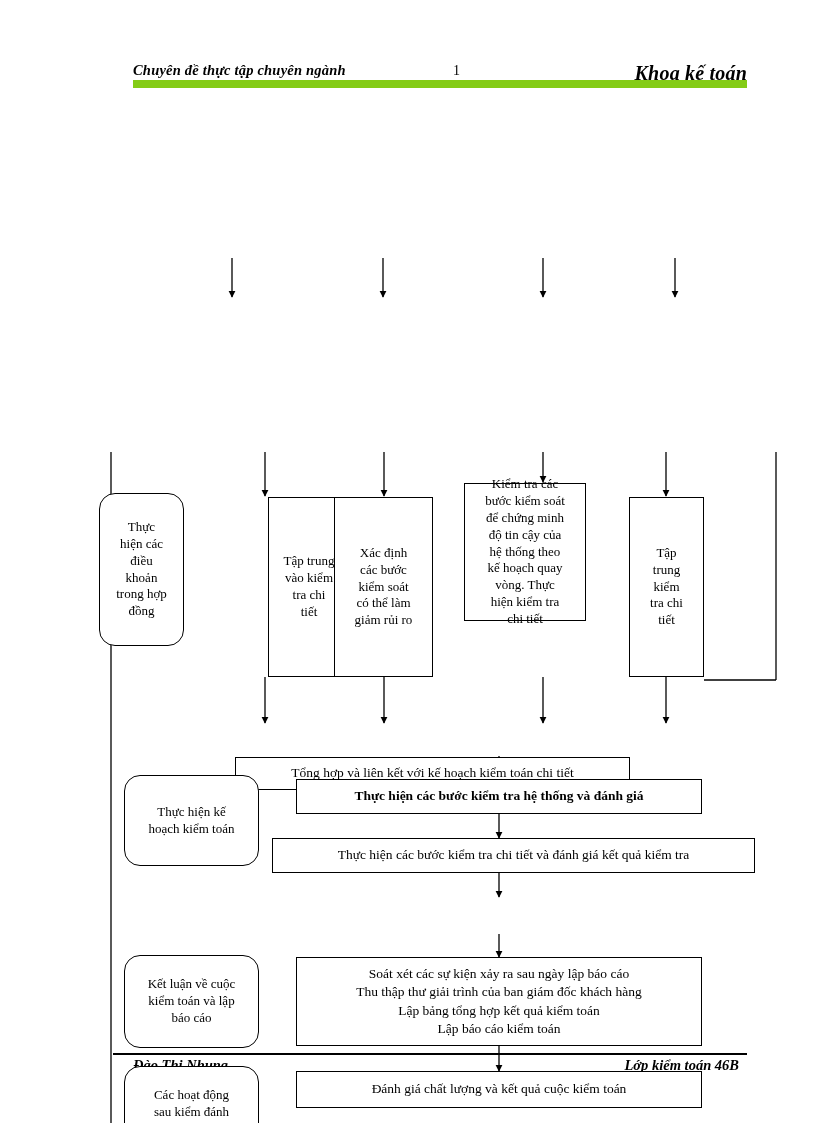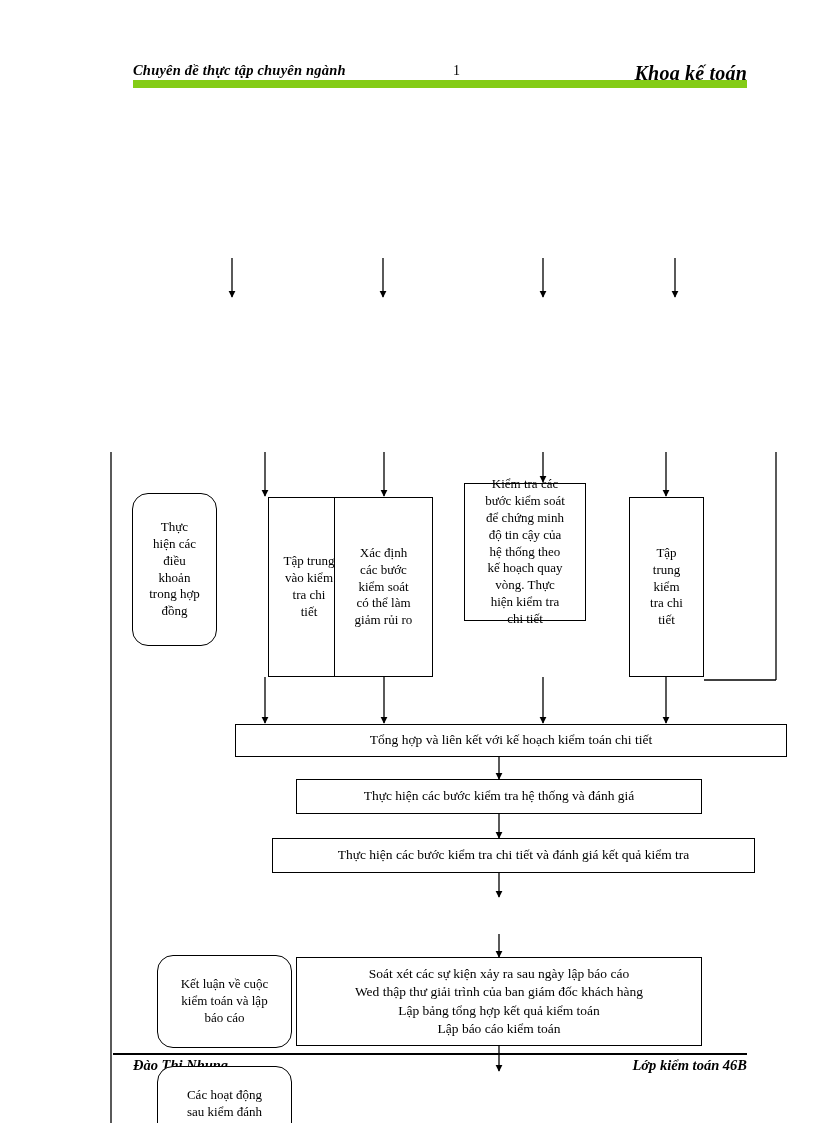--- a/index.html
+++ b/index.html
@@ -50,21 +50,21 @@
     border-top: 2px solid #000;
     padding-left: 48px;
   }
   #page-footer .ftr-left {
     position: absolute; left: 20px; top: 2px;
     font-style: italic; font-weight: bold;
     font-size: 14.5px;
     white-space: nowrap;
   }
   #page-footer .ftr-right {
-    position: absolute; right: 0; top: 2px;
+    position: absolute; right: 8px; top: 2px;
     font-style: italic; font-weight: bold;
     font-size: 14.5px;
     white-space: nowrap;
   }
 
   
   #diagram {
     position: absolute;
     left: 0; top: 0;
     width: 816px; height: 1123px;
@@ -82,21 +82,21 @@
     background: #ffffff;
     display: flex;
     align-items: center;
     justify-content: center;
     text-align: center;
     font-size: 13px;
     line-height: 1.30;
     padding: 2px 4px;
     z-index: 3;
   }
-  .node.rounded { border-radius: 16px; margin-left: 33px; }
+  .node.rounded { border-radius: 16px; }
   .node .txt { width: 100%; white-space: pre-line; }
   .node.col { font-size: 13px; }
   .node.bar { font-size: 13.5px; line-height: 1.35; }
   .node.bar .txt { white-space: pre-line; }
 </style>
 </head>
 <body>
 
 <div id="page-header">
   <div class="hdr-left">Chuyên đề thực tập chuyên ngành</div>
@@ -180,51 +180,58 @@
 
   <div class="node col" style="left:629px; top:497px; width:75px; height:180px;">
     <span class="txt">Tập
 trung
 kiểm
 tra chi
 tiết</span>
   </div>
 
 
-  <div class="node bar" style="left:235px; top:724px; width:552px; height:33px;">
+  <div class="node bar" style="left:235px; top:757px; width:395px; height:33px;">
     <span class="txt">Tổng hợp và liên kết với kế hoạch kiểm toán chi tiết</span>
   </div>
 
-
-  <div class="node bar" style="left:296px; top:779px; width:406px; height:35px;">
+  <div class="node rounded" style="left:124px; top:775px; width:135px; height:91px;">
+    <span class="txt">Thực hiện kế
+hoạch kiểm toán</span>
+  </div>
+
+  <div class="node bar" style="left:296px; top:779px; width:406px; height:35px;font-weight:bold;">
     <span class="txt">Thực hiện các bước kiểm tra hệ thống và đánh giá</span>
   </div>
 
   <div class="node bar" style="left:272px; top:838px; width:483px; height:35px;">
     <span class="txt">Thực hiện các bước kiểm tra chi tiết và đánh giá kết quả kiểm tra</span>
   </div>
 
 
   <div class="node rounded" style="left:124px; top:955px; width:135px; height:93px;">
     <span class="txt">Kết luận về cuộc
 kiểm toán và lập
 báo cáo</span>
   </div>
 
   <div class="node bar" style="left:296px; top:957px; width:406px; height:89px;">
     <span class="txt">Soát xét các sự kiện xảy ra sau ngày lập báo cáo
-Wed thập thư giải trình của ban giám đốc khách hàng
+Thu thập thư giải trình của ban giám đốc khách hàng
 Lập bảng tổng hợp kết quả kiểm toán
 Lập báo cáo kiểm toán</span>
   </div>
 
   <div class="node rounded" style="left:124px; top:1066px; width:135px; height:75px;">
     <span class="txt">Các hoạt động
 sau kiểm đánh</span>
   </div>
 
+  <div class="node bar" style="left:296px; top:1071px; width:406px; height:37px;">
+    <span class="txt">Đánh giá chất lượng và kết quả cuộc kiểm toán</span>
+  </div>
 
 </div>
 
 <div id="page-footer">
   <div class="ftr-left">Đào Thị Nhung</div>
   <div class="ftr-right">Lớp kiểm toán 46B</div>
 </div>
 
 </body></html>

